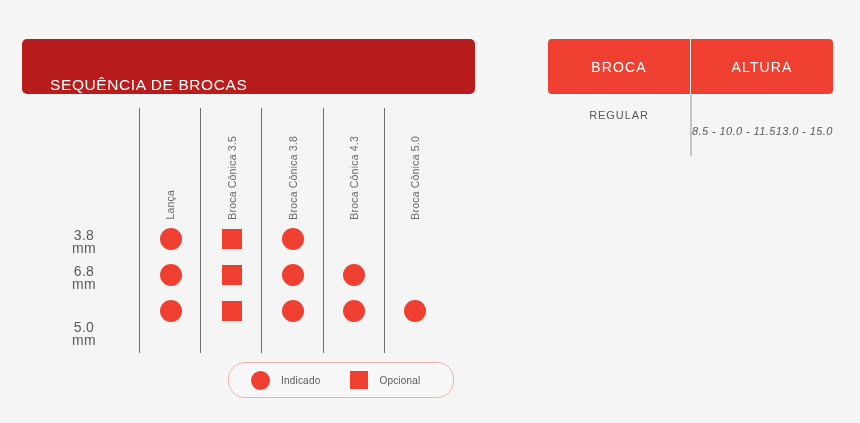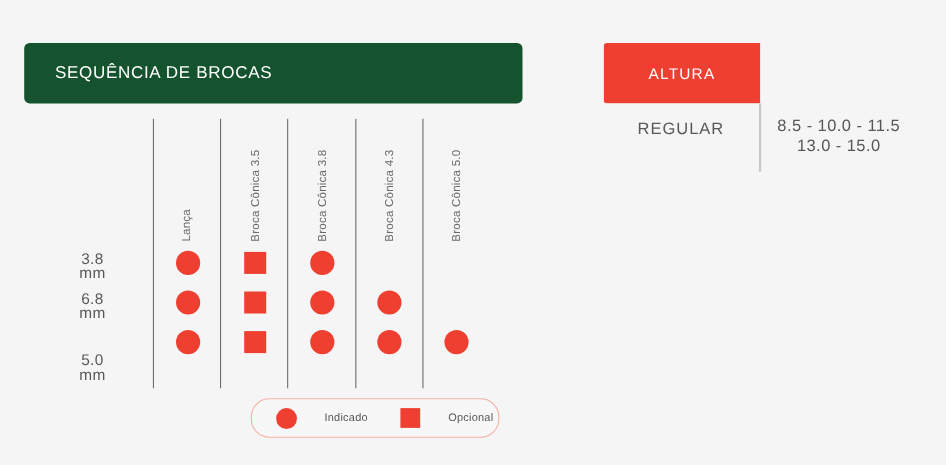--- a/index.html
+++ b/index.html
@@ -24,24 +24,24 @@
     width: 500px;
     height: 423px;
   }
 
   #title-banner {
     position: absolute;
     left: 22px;
     top: 39px;
     width: 453px;
     height: 55px;
-    background: #14532d;
+    background: #b91c1c;
     border-radius: 5px;
     display: flex;
-    align-items: center;
+    align-items: flex-end;
   }
   #title-banner-text {
     color: #ffffff;
     font-size: 15.5px;
     letter-spacing: 0.6px;
     padding-left: 28px;
     font-weight: 400;
   }
 
   
@@ -138,21 +138,21 @@
     background: #ee3f31;
   }
   .legend-swatch-square {
     width: 18px;
     height: 18px;
     background: #ee3f31;
   }
   .legend-text {
     font-size: 10px;
     color: #58585a;
-    margin-left: 25px;
+    margin-left: 11px;
     letter-spacing: 0.2px;
   }
 
   
   #right-panel {
     position: absolute;
     left: 548px;
     top: 39px;
     width: 285px;
   }
@@ -189,28 +189,28 @@
     width: 142px;
     display: flex;
     align-items: flex-start;
     justify-content: center;
     padding-top: 15px;
     box-sizing: border-box;
   }
   #right-body-altura {
     width: 143px;
     display: flex;
-    flex-direction: column;
     align-items: center;
     padding-top: 12px;
     box-sizing: border-box;
     border-left: 2px solid #c6c6c6;
+    font-style: italic;
   }
   .right-value {
-    font-size: 15px;
+    font-size: 11px;
     color: #58585a;
     letter-spacing: 0.4px;
   }
   #right-body-broca .right-value { letter-spacing: 0.9px; }
   .right-alt-line { line-height: 18px; }
 </style>
 </head>
 <body>
 
 <div id="left-panel">
@@ -320,20 +320,21 @@
       <span class="legend-swatch-square"></span>
       <span class="legend-text">Opcional</span>
     </div>
   </div>
 
 </div>
 
 <div id="right-panel">
 
   <div id="right-header">
+    <div class="right-header-cell" id="right-header-broca">BROCA</div>
     <div class="right-header-cell" id="right-header-altura">ALTURA</div>
   </div>
 
   <div id="right-body">
     <div id="right-body-broca">
       <span class="right-value">REGULAR</span>
     </div>
     <div id="right-body-altura">
       <span class="right-value right-alt-line">8.5 - 10.0 - 11.5</span>
       <span class="right-value right-alt-line">13.0 - 15.0</span>

